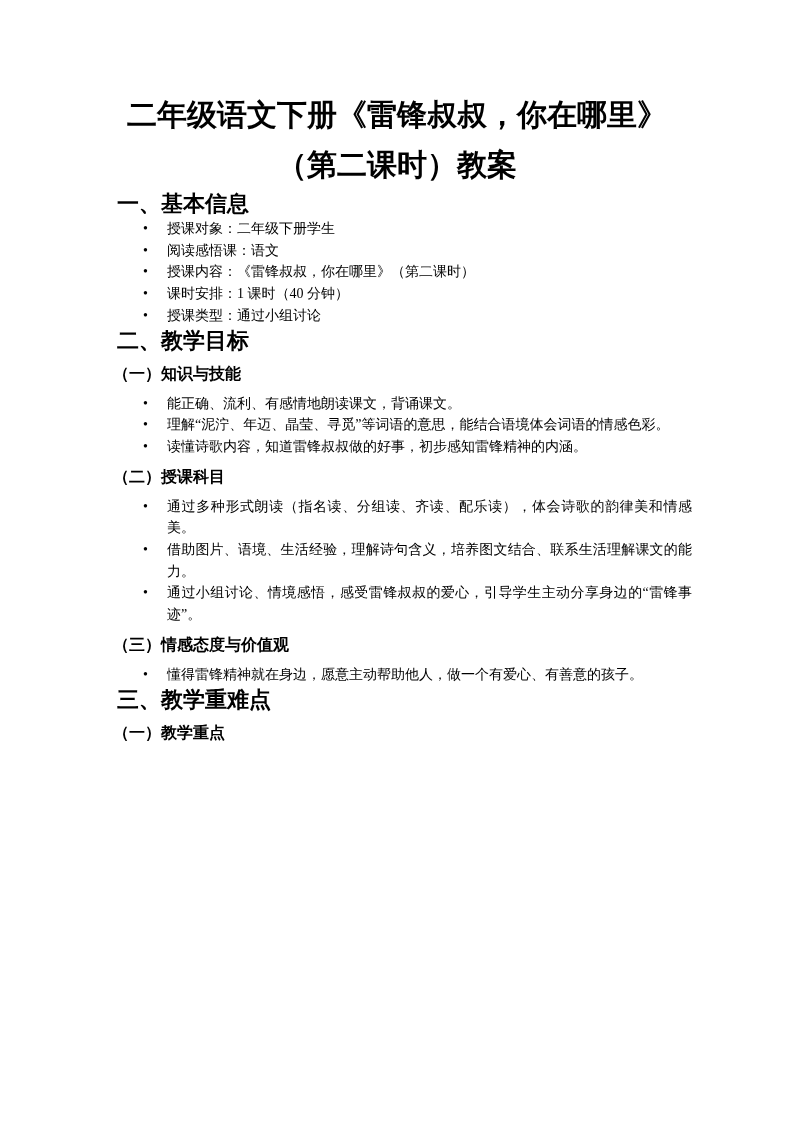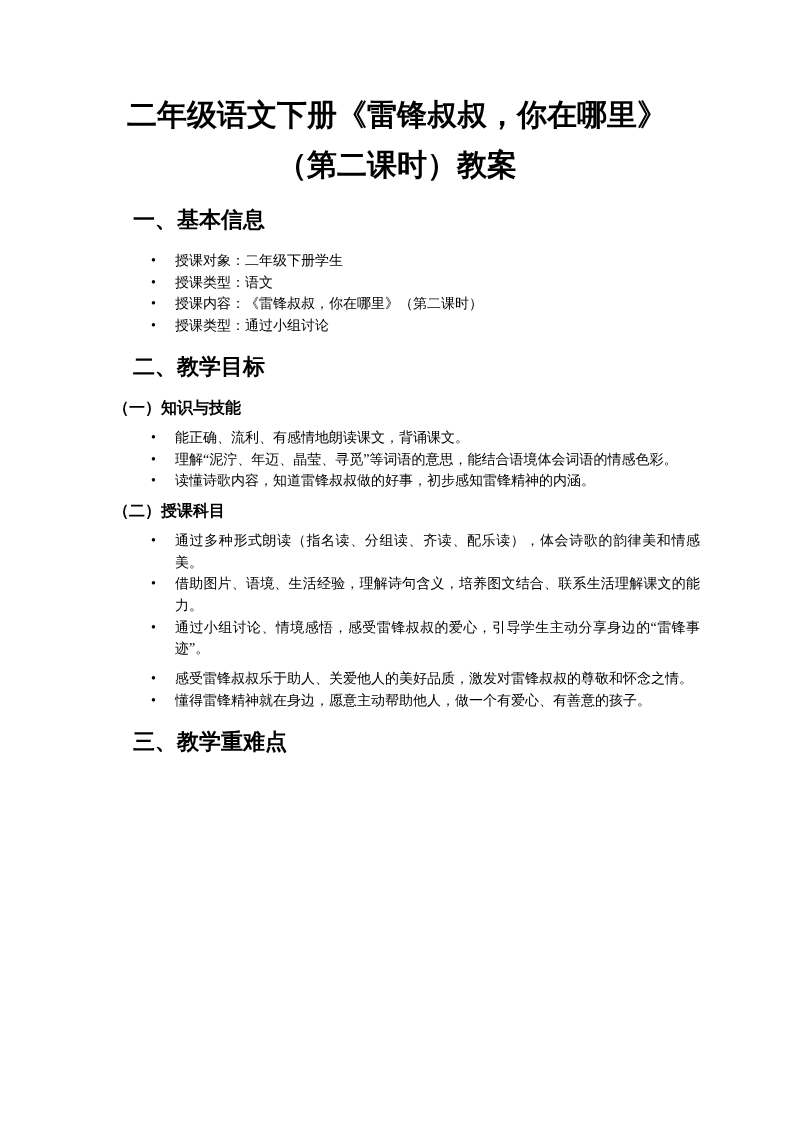--- a/index.html
+++ b/index.html
@@ -21,34 +21,34 @@
   }
   .doc-title {
     margin: 0 15px 0 0;
     font-size: 30px;
     font-weight: bold;
     line-height: 50px;
     text-align: center;
     letter-spacing: 0;
   }
   h2.sec {
-    margin: 16px;
+    margin: 0;
     font-size: 22px;
     font-weight: bold;
     line-height: 28px;
   }
   h3.subsec {
     margin: 8px;
     font-size: 16px;
     font-weight: bold;
     line-height: 22px;
     margin-left: -4px;
   }
   ul.blist {
-    margin: 8px;
+    margin: 0;
     padding: 0 0 0 50px;
     list-style: none;
   }
   ul.blist li {
     position: relative;
     width: 525px;
     font-size: 14px;
     line-height: 21.7px;
     text-align: justify;
   }
@@ -76,22 +76,23 @@
 <body>
 
 <div class="page">
 
   <h1 class="doc-title">二年级语文下册《雷锋叔叔，你在哪里》（第二课时）教案</h1>
 
   <h2 class="sec m-h2-1">一、基本信息</h2>
 
   <ul class="blist m-ul-1">
     <li>授课对象：二年级下册学生</li>
-    <li>授课类型：语文</li>
+    <li>阅读感悟课：语文</li>
     <li>授课内容：《雷锋叔叔，你在哪里》（第二课时）</li>
+    <li>课时安排：1 课时（40 分钟）</li>
     <li>授课类型：通过小组讨论</li>
   </ul>
 
   <h2 class="sec m-h2-2">二、教学目标</h2>
 
   <h3 class="subsec m-h3-1">（一）知识与技能</h3>
 
   <ul class="blist m-ul-2">
     <li>能正确、流利、有感情地朗读课文，背诵课文。</li>
     <li>理解“泥泞、年迈、晶莹、寻觅”等词语的意思，能结合语境体会词语的情感色彩。</li>
@@ -99,22 +100,23 @@
   </ul>
 
   <h3 class="subsec m-h3-2">（二）授课科目</h3>
 
   <ul class="blist m-ul-3">
     <li>通过多种形式朗读（指名读、分组读、齐读、配乐读），体会诗歌的韵律美和情感美。</li>
     <li>借助图片、语境、生活经验，理解诗句含义，培养图文结合、联系生活理解课文的能力。</li>
     <li>通过小组讨论、情境感悟，感受雷锋叔叔的爱心，引导学生主动分享身边的“雷锋事迹”。</li>
   </ul>
 
+  <h3 class="subsec m-h3-3">（三）情感态度与价值观</h3>
 
   <ul class="blist m-ul-4">
-    <li>感受雷锋叔叔乐于助人、关爱他人的美好品质，激发对雷锋叔叔的尊敬和怀念之情。</li>
     <li>懂得雷锋精神就在身边，愿意主动帮助他人，做一个有爱心、有善意的孩子。</li>
   </ul>
 
   <h2 class="sec m-h2-3">三、教学重难点</h2>
 
+  <h3 class="subsec m-h3-4">（一）教学重点</h3>
 
 </div>
 
 </body></html>

